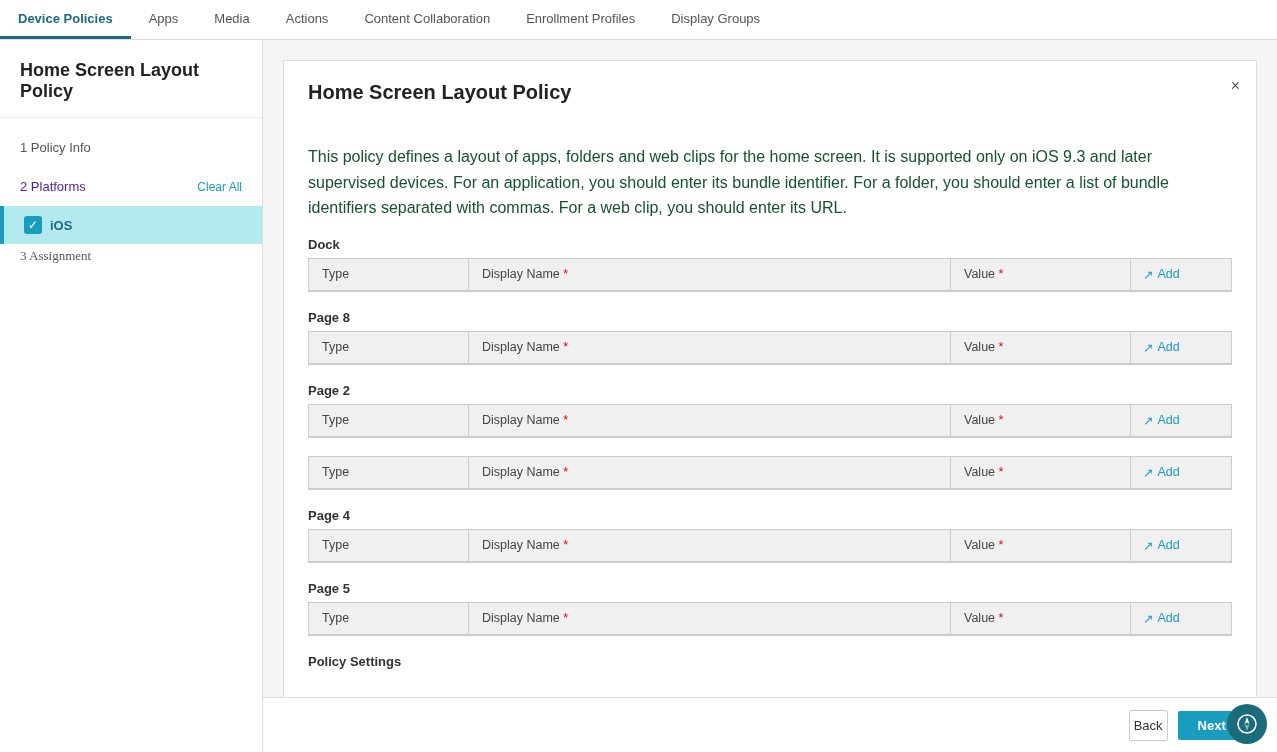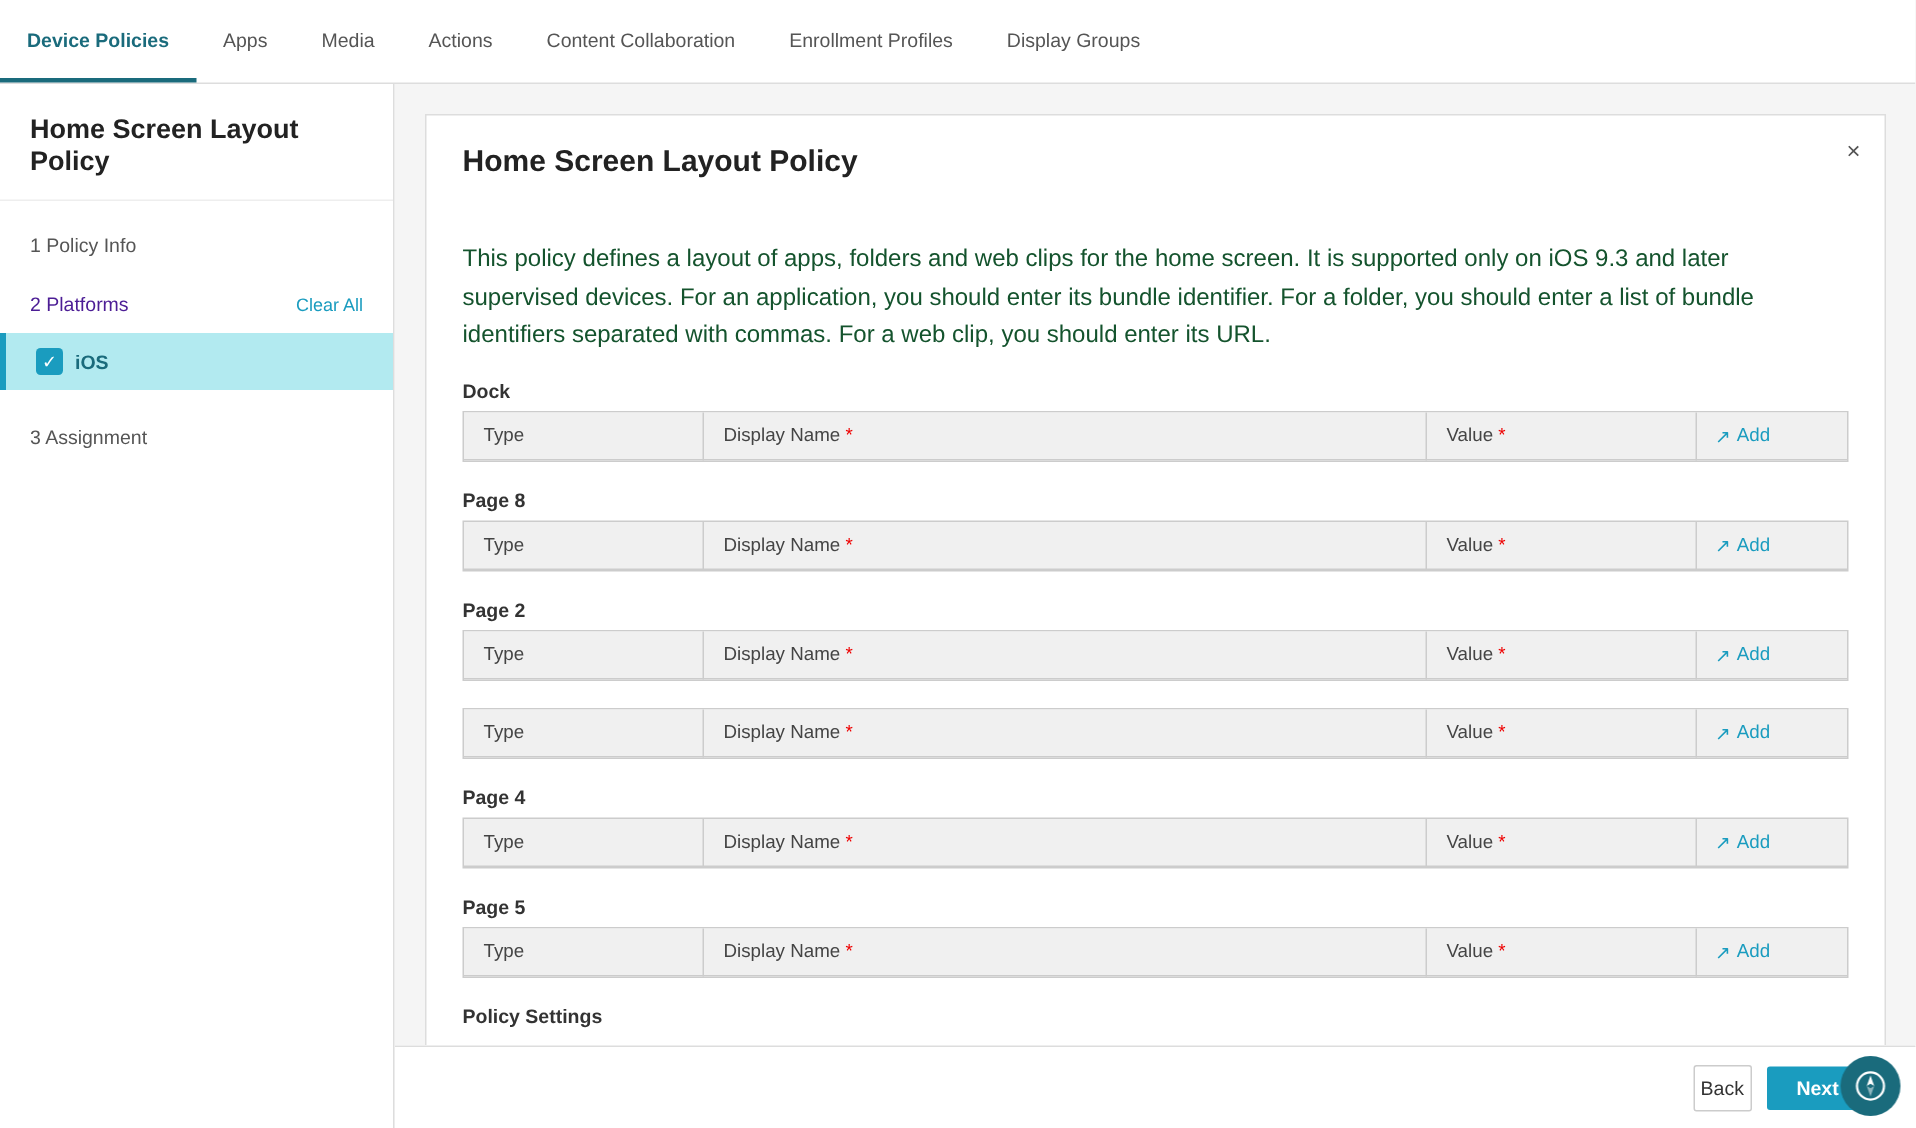--- a/index.html
+++ b/index.html
@@ -3,21 +3,21 @@
   <meta charset="utf-8">
   <style>
     * { box-sizing: border-box; margin: 0; padding: 0; }
     body { font-family: Arial, sans-serif; font-size: 13px; background: #f5f5f5; color: #333; height: 752px; overflow: hidden; }
 
     
     .top-nav {
       display: flex;
       background: #fff;
       border-bottom: 1px solid #ddd;
-      height: 56px;
+      height: 40px;
       align-items: stretch;
     }
     .top-nav-item {
       padding: 0 18px;
       display: flex;
       align-items: center;
       cursor: pointer;
       font-size: 13px;
       color: #555;
       border-bottom: 3px solid transparent;
@@ -96,24 +96,25 @@
       font-size: 12px;
       margin-right: 8px;
       flex-shrink: 0;
     }
     .sidebar-ios-label {
       font-size: 13px;
       color: #1a6b7c;
       font-weight: bold;
     }
     .sidebar-assignment {
-      padding: 24px 20px;
+      padding: 4px 20px;
       color: #555;
       font-size: 13px;
       cursor: pointer;
+      font-family: Liberation Serif, serif;
     }
 
     
     .content-area {
       flex: 1;
       background: #f5f5f5;
       overflow-y: auto;
       padding: 20px;
       position: relative;
     }

